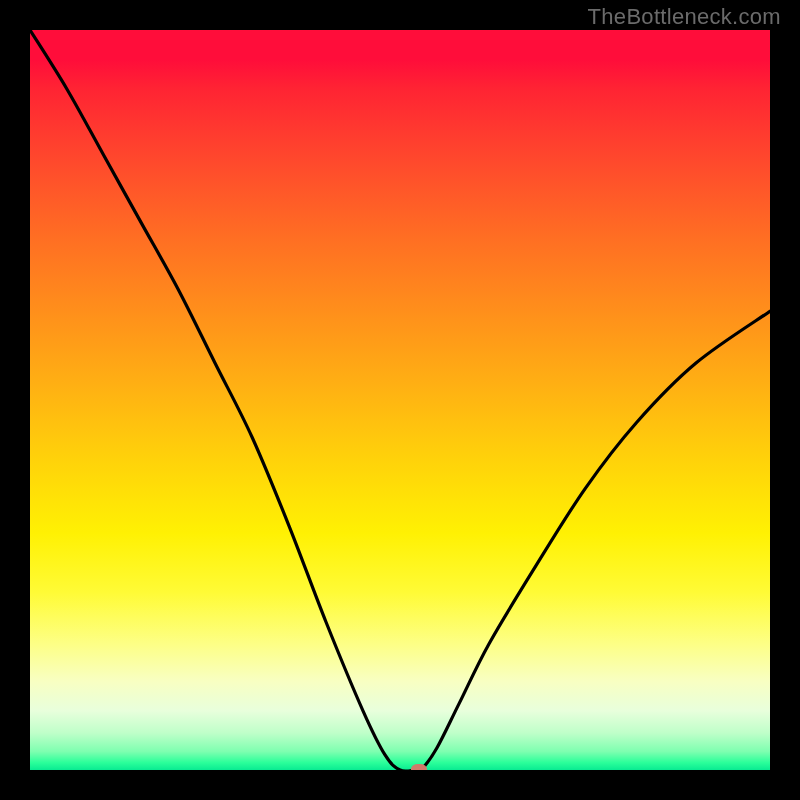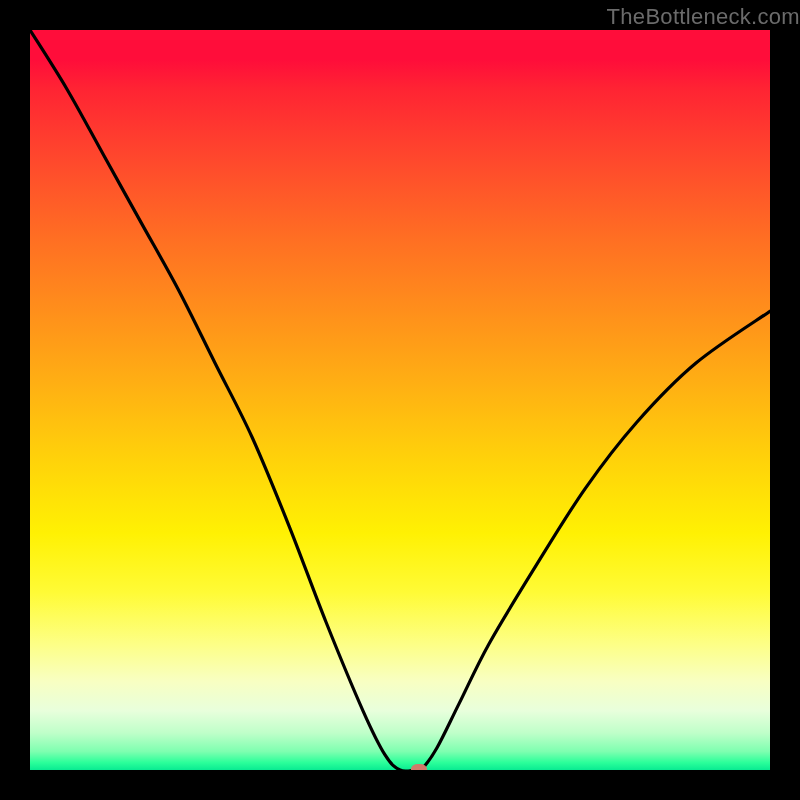--- a/index.html
+++ b/index.html
@@ -13,21 +13,21 @@
   }
   .frame {
     position: relative;
     width: 800px;
     height: 800px;
     background: #000;
   }
   .watermark {
     position: absolute;
     top: 4px;
-    right: 0;
+    right: 19px;
     color: #6b6b6b;
     font-size: 22px;
     font-weight: 500;
     letter-spacing: 0.3px;
     z-index: 5;
     text-align: center;
   }
   .plot-area {
     position: absolute;
     left: 30px;

